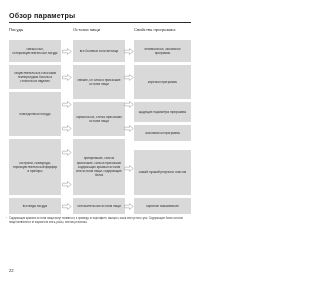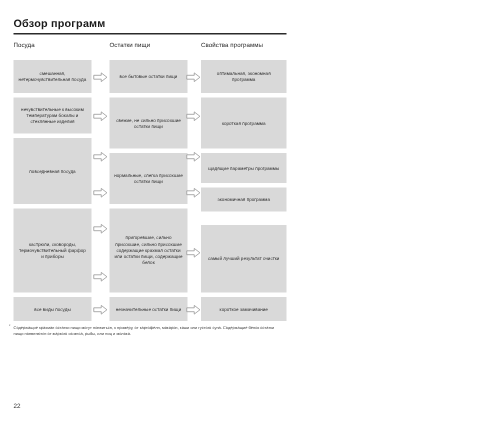--- a/index.html
+++ b/index.html
@@ -65,21 +65,21 @@
   .page-num {
     position: absolute; left: 9px; top: 268px;
     font-size: 4.2px; color: #2b2b2b;
   }
 </style>
 </head>
 <body>
 
 <div class="page">
 
-  <div class="title">Обзор программ</div>
+  <div class="title">Обзор параметры</div>
   <div class="title-rule"></div>
 
   <div class="col-head c1">Посуда</div>
   <div class="col-head c2">Остатки пищи</div>
   <div class="col-head c3">Свойства программы</div>
 
   <div class="flow">
 
     <div class="box c1" style="top:40px;  height:22px;">смешанная, нетермочувствительная посуда</div>
     <div class="box c1" style="top:65px;  height:24px;">нечувствительные к высоким температурам бокалы и стеклянные изделия</div>

